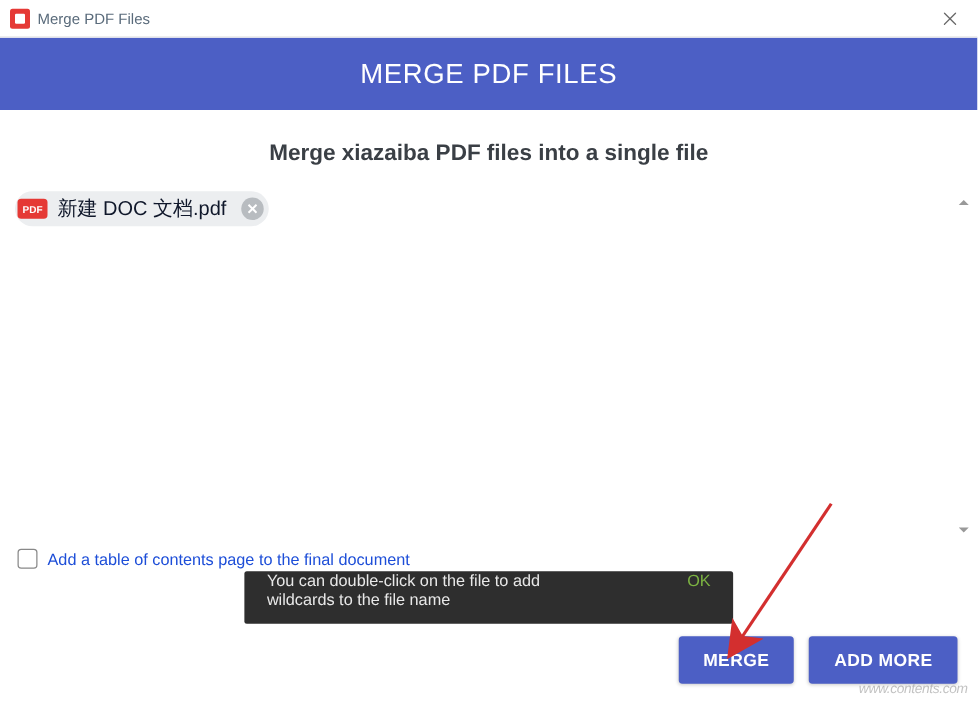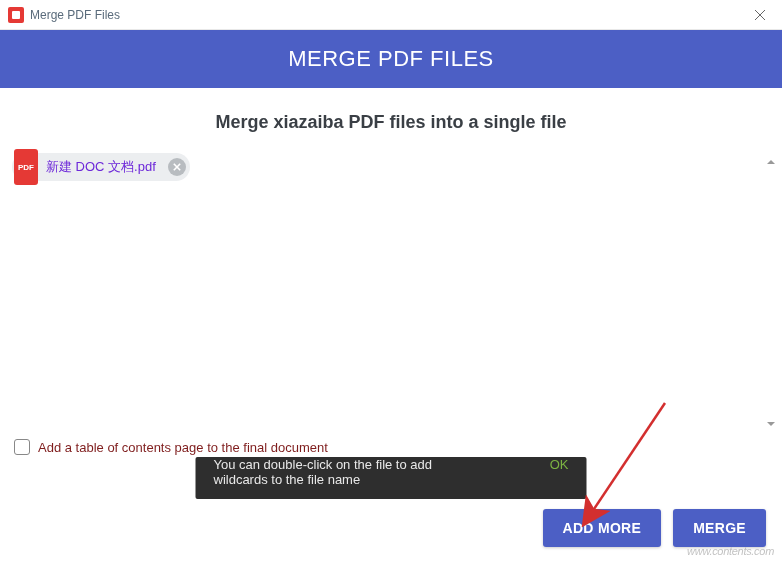--- a/index.html
+++ b/index.html
@@ -12,34 +12,34 @@
     .titlebar-close { position: absolute; right: 0; top: 0; width: 45px; height: 30px; display: flex; align-items: center; justify-content: center; cursor: pointer; }
     .titlebar-close svg { width: 10px; height: 10px; stroke: #666; stroke-width: 1; }
     
     .header-banner { height: 58px; background: #4c5fc5; display: flex; align-items: center; justify-content: center; }
     .header-title { color: #fff; font-size: 22px; font-weight: 400; letter-spacing: 0.5px; }
     
     .subtitle { text-align: center; font-size: 18px; font-weight: 600; color: #3a3f45; margin: 24px 0 20px; }
     
     .file-area { position: relative; padding: 0 12px; height: 280px; }
     .file-chip { display: inline-flex; align-items: center; background: #eceef0; border-radius: 14px; height: 28px; padding: 0 4px 0 2px; }
-    .file-chip-icon { width: 24px; height: 36px; background: #e53935; border-radius: 3px; display: flex; align-items: center; justify-content: center; margin-right: 8px; }
+    .file-chip-icon { width: 24px; height: 16px; background: #e53935; border-radius: 3px; display: flex; align-items: center; justify-content: center; margin-right: 8px; }
     .file-chip-icon span { color: #fff; font-size: 8px; font-weight: 700; }
-    .file-chip-name { font-size: 13px; color: #6d28d9; margin-right: 12px; }
+    .file-chip-name { font-size: 16px; color: #0f172a; margin-right: 12px; }
     .file-chip-remove { width: 18px; height: 18px; border-radius: 50%; background: #b8bcc0; display: flex; align-items: center; justify-content: center; cursor: pointer; }
     .file-chip-remove svg { width: 8px; height: 8px; stroke: #fff; stroke-width: 2; }
     
     .scroll-arrow { position: absolute; right: 4px; width: 14px; height: 18px; display: flex; align-items: center; justify-content: center; cursor: pointer; }
     .scroll-arrow.up { top: 0; }
     .scroll-arrow.down { bottom: 0; }
     .scroll-arrow svg { width: 10px; height: 10px; fill: #999; }
     
     .options-row { display: flex; align-items: center; padding: 6px 14px 14px; }
     .checkbox { width: 16px; height: 16px; border: 1.5px solid #888; border-radius: 3px; margin-right: 8px; cursor: pointer; }
-    .checkbox-label { font-size: 13px; color: #7f1d1d; }
+    .checkbox-label { font-size: 13px; color: #1d4ed8; }
     
     .toast { position: absolute; left: 50%; transform: translateX(-50%); bottom: 62px; background: #2e2e2e; height: 42px; display: flex; align-items: flex-start; padding: 0 18px; border-radius: 2px; gap: 48px; }
     .toast-text { color: #e8e8e8; font-size: 13px; margin-right: 28px; }
     .toast-ok { color: #7cb342; font-size: 13px; font-weight: 400; cursor: pointer; }
     
     .button-row { position: absolute; right: 16px; bottom: 14px; display: flex; gap: 12px; }
     .btn { height: 38px; padding: 0 20px; background: #4c5fc5; color: #fff; font-size: 14px; font-weight: 600; border: none; border-radius: 3px; cursor: pointer; display: flex; align-items: center; letter-spacing: 0.3px; box-shadow: 0 1px 3px rgba(0,0,0,0.2); }
     
     .arrow-annotation { position: absolute; pointer-events: none; }
     
@@ -98,22 +98,22 @@
   <div class="checkbox"></div>
   <span class="checkbox-label">Add a table of contents page to the final document</span>
 </div>
 
 <div class="toast">
   <span class="toast-text">You can double-click on the file to add wildcards to the file name</span>
   <span class="toast-ok">OK</span>
 </div>
 
 <div class="button-row">
+  <button class="btn">MERGE</button>
   <button class="btn">ADD MORE</button>
-  <button class="btn">MERGE</button>
 </div>
 
 <svg class="arrow-annotation" style="left:560px; top:395px; width:120px; height:140px;">
   <defs>
     <marker id="ahead" markerWidth="12" markerHeight="12" refX="6" refY="6" orient="auto">
       <path d="M0,0 L12,6 L0,12 L3,6 Z" fill="#d32f2f"></path>
     </marker>
   </defs>
   <line x1="105" y1="8" x2="30" y2="120" stroke="#d32f2f" stroke-width="2.5" marker-end="url(#ahead)"></line>
 </svg>

